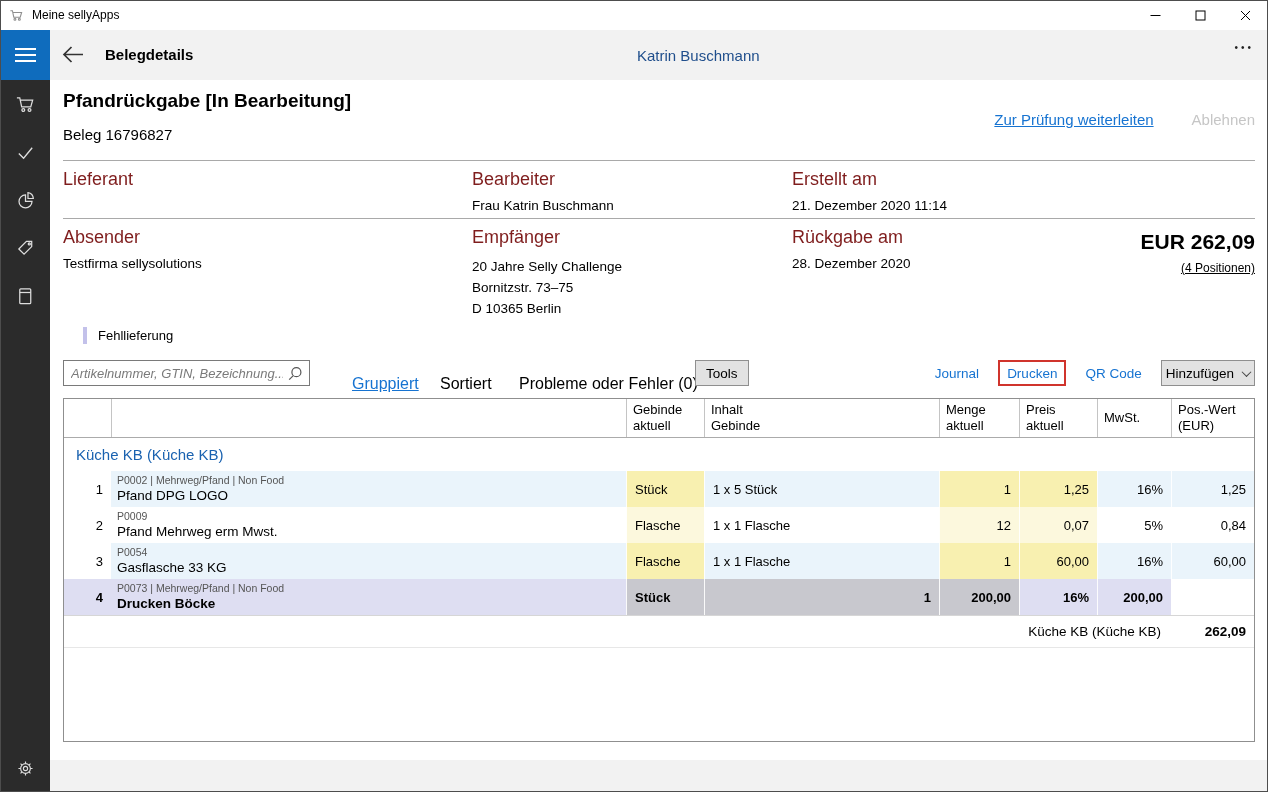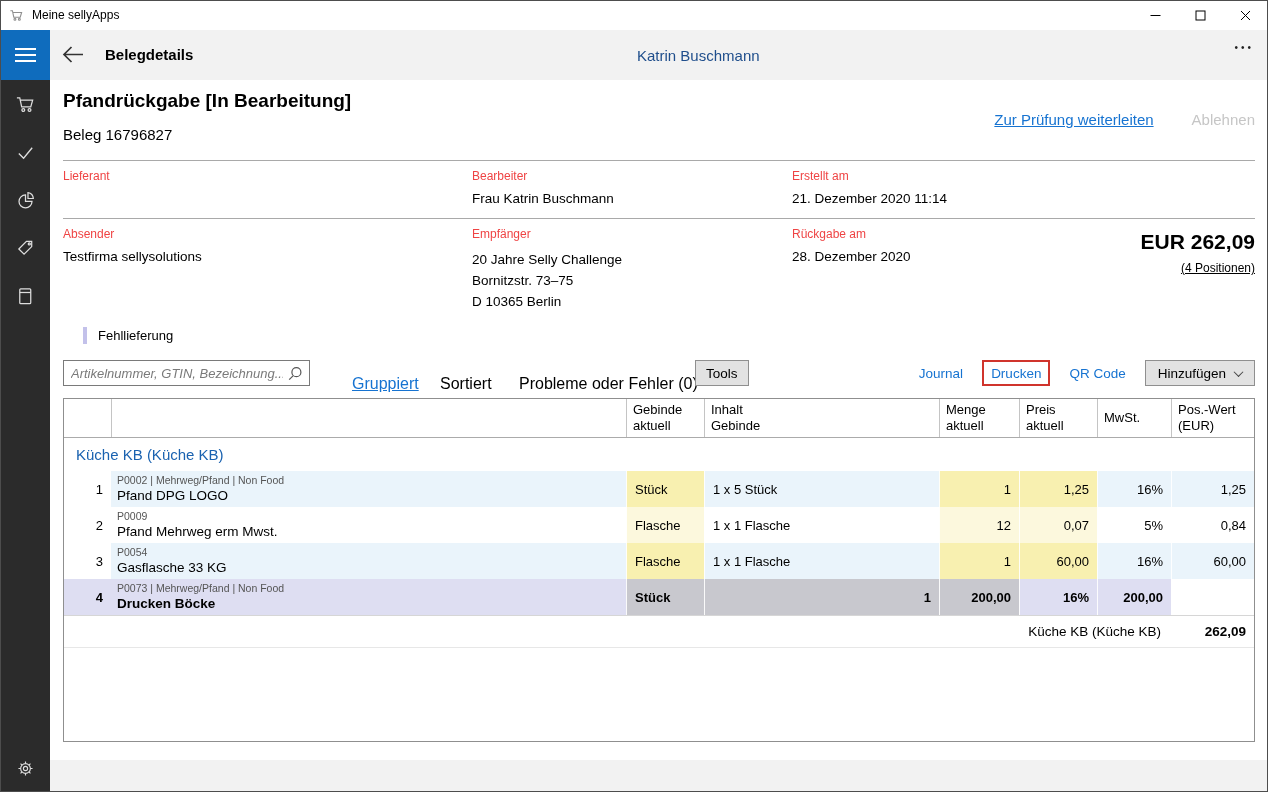--- a/index.html
+++ b/index.html
@@ -32,21 +32,21 @@
   .content { position:absolute; top:80px; left:50px; right:0; bottom:0; background:#fff; }
   .doc-title { position:absolute; left:13px; top:10px; font-size:19px; font-weight:bold; }
   .doc-sub   { position:absolute; left:13px; top:46px; font-size:15px; }
   .doc-actions { position:absolute; right:13px; top:31px; display:flex; gap:38px; font-size:15px; }
   .lnk-blue { color:#1673d1;text-decoration:underline; }
   .lnk-disabled { color:#c6c6c6; }
   .hr1 { position:absolute; left:13px; right:13px; top:80px; border-top:1px solid #a9a9a9; }
   .hr2 { position:absolute; left:13px; right:13px; top:138px; border-top:1px solid #a9a9a9; }
 
   .field { position:absolute; }
-  .field .flabel { font-size:12px; color:#ef4444; }
+  .field .flabel { font-size:18px; color:#7f1d1d; }
   .field .fvalue { font-size:13.5px; color:#000; margin-top:8px; }
   .field .fvalue .line { display:block; line-height:21px; }
   .f-lieferant { left:13px;  top:89px; }
   .f-bearbeiter{ left:422px; top:89px; }
   .f-erstellt  { left:742px; top:89px; }
   .f-absender  { left:13px;  top:147px; }
   .f-empfaenger{ left:422px; top:147px; }
   .f-rueckgabe { left:742px; top:147px; }
 
   .total { position:absolute; right:13px; top:150px; text-align:right; }
@@ -63,21 +63,21 @@
   .searchbox input::placeholder { color:#7a7a7a; font-style:italic; }
   .searchbox .mag { position:absolute; right:6px; top:5px; }
   .tb-link { position:absolute; top:15px; font-size:16px;text-align:right; }
   .tb-gruppiert { left:302px; color:#1673d1; text-decoration:underline; }
   .tb-sortiert  { left:390px; color:#000; }
   .tb-probleme  { left:469px; color:#000; }
   .tb-tools { position:absolute; left:645px; top:0; height:26px; padding:0 10px; background:#e2e2e2; border:1px solid #8f8f8f; font-size:13.5px; display:flex; align-items:center; }
   .tb-right { position:absolute; right:13px; top:0; height:26px; display:flex; align-items:center; gap:19px; }
   .tb-right .rlnk { font-size:13.5px; color:#1673d1; }
   .drucken-box { border:2px solid #d0342c; padding:2px 7px; }
-  .btn-add { height:26px; padding:0 12px; background:#e2e2e2; border:1px solid #8f8f8f; font-size:13.5px; display:flex; align-items:center; gap:9px; }
+  .btn-add { height:26px; padding:0 4px; background:#e2e2e2; border:1px solid #8f8f8f; font-size:13.5px; display:flex; align-items:center; gap:9px; }
   .chev { width:7px; height:7px; border-right:1.4px solid #444; border-bottom:1.4px solid #444; transform:rotate(45deg) translate(-1px,-1px); }
 
   
   .postable { position:absolute; left:13px; right:13px; top:318px; height:344px; border:1px solid #8f8f8f; background:#fff; }
   .cols { display:grid; grid-template-columns:47px 1fr 78px 235px 80px 78px 74px 83px; }
   .thead { height:39px; border-bottom:1px solid #ababab; }
   .thead .th { display:flex; flex-direction:column; justify-content:center; padding:2px 6px; font-size:13px; line-height:16px; }
   .thead .th + .th { border-left:1px solid #c4c4c4; }
   .grouprow { height:33px; display:flex; align-items:center; padding-left:12px; font-size:15px; color:#1a62b0; }
   .trow { height:36px; }

